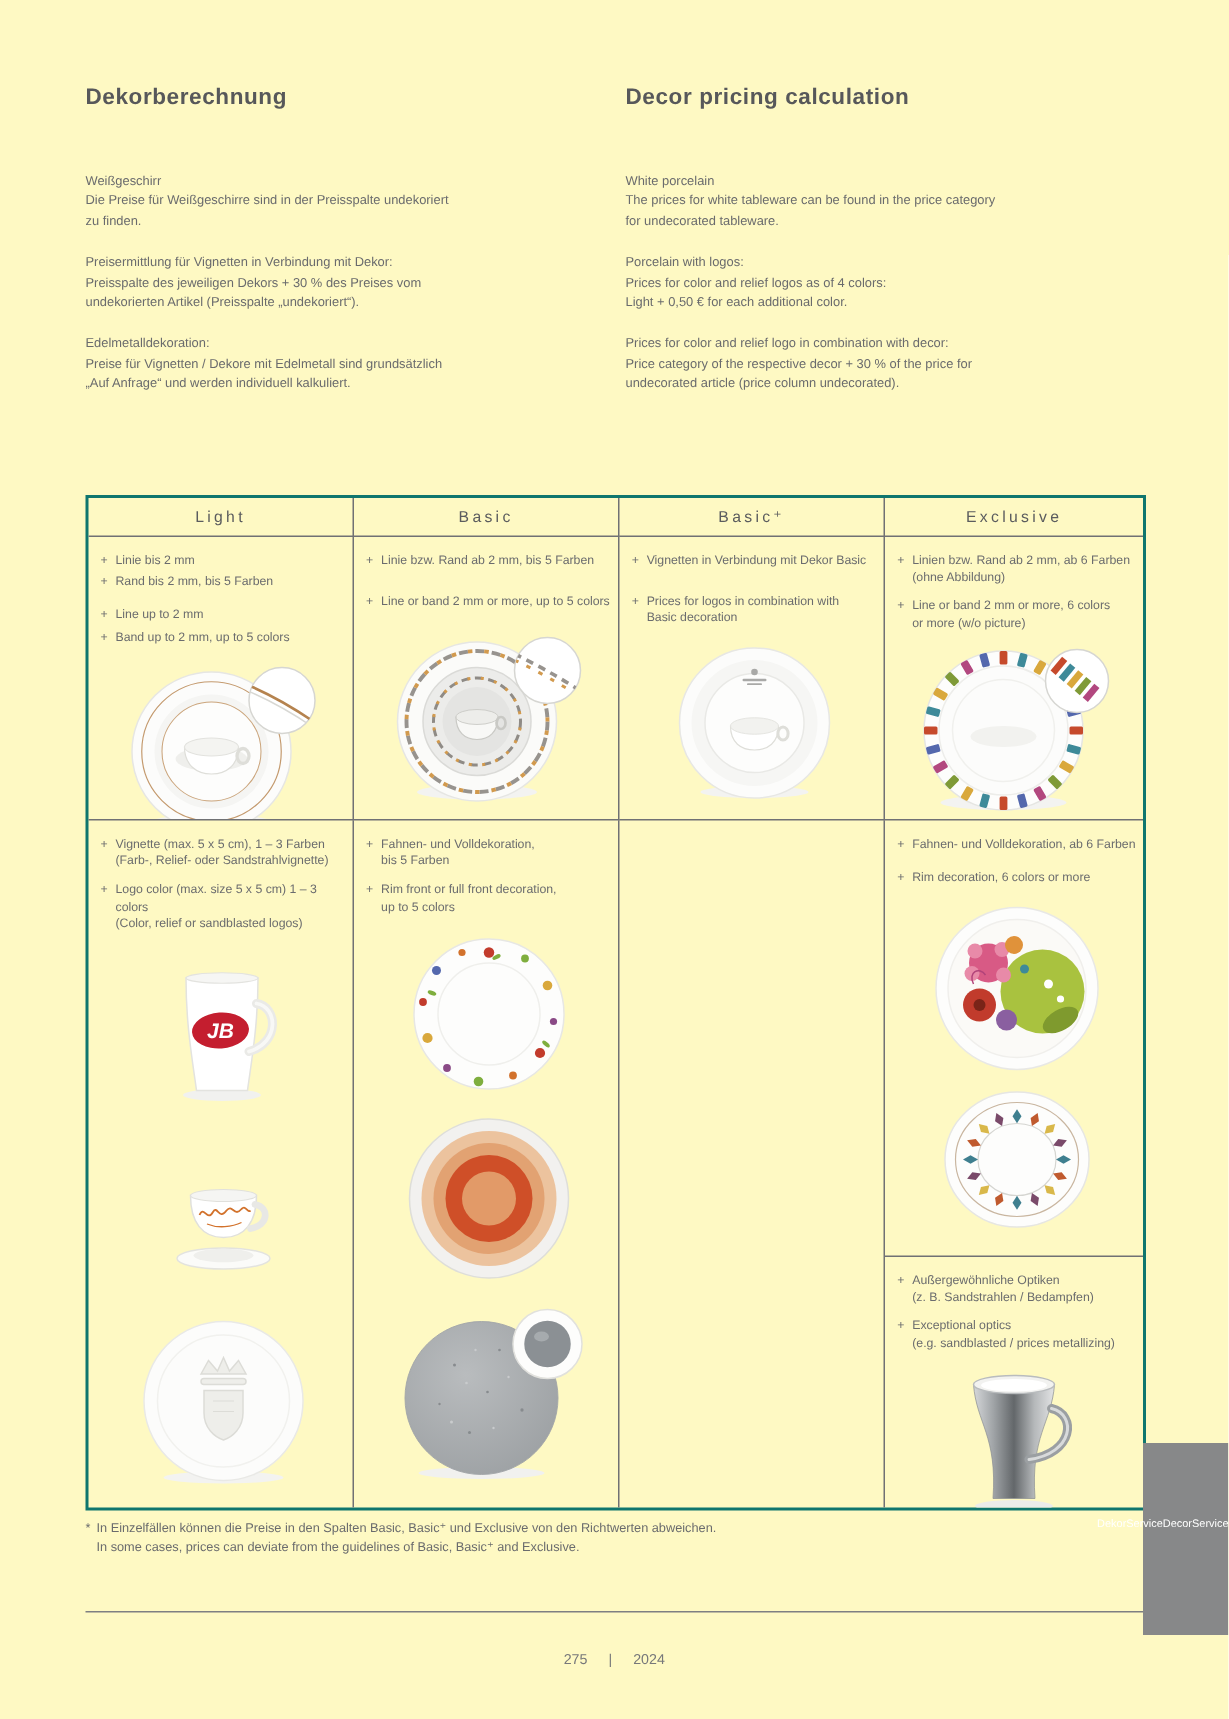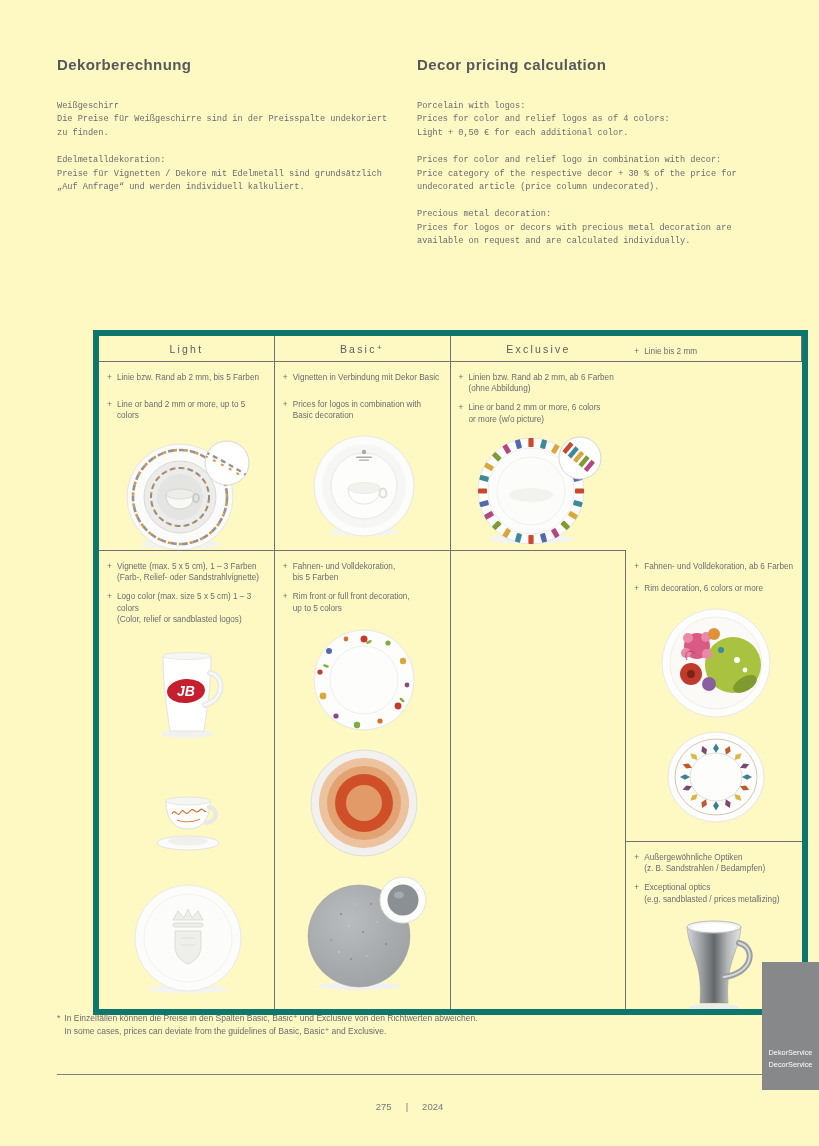--- a/index.html
+++ b/index.html
@@ -1,26 +1,26 @@
 <!DOCTYPE html>
 <html><head>
 <meta charset="utf-8">
 <style>
   html,body{margin:0;padding:0;background:#ffffff;}
   .page{position:relative;width:819px;height:1146px;background:#fef9c3;overflow:hidden;
         font-family:"Liberation Sans","DejaVu Sans",sans-serif;color:#636466;}
   .h1{position:absolute;top:56px;font-size:15px;font-weight:bold;letter-spacing:.4px;color:#57585a;}
   .h1.de{left:57px;} .h1.en{left:417px;}
-  .intro{position:absolute;top:100px;width:345px;font-size:8.6px;line-height:13.4px;color:#6a6b6d;font-family:Liberation Mono, monospace;}
+  .intro{position:absolute;top:114px;width:345px;font-size:8.6px;line-height:13.4px;color:#6a6b6d;}
   .intro.de{left:57px;} .intro.en{left:417px;}
   .intro p{margin:0 0 14px 0;white-space:pre-line;}
   
   .ptable{position:absolute;left:57px;top:330px;width:703px;display:grid;
-          grid-template-columns:repeat(4,1fr);grid-template-rows:26px 189px 291px 167px;
-          border:6px solid #0f766e;box-sizing:content-box;margin-left:36px;}
+          grid-template-columns:repeat(3,1fr);grid-template-rows:26px 189px 291px 167px;
+          border:2px solid #0f766e;box-sizing:content-box;}
   .hcell{display:flex;align-items:center;justify-content:center;border-bottom:1px solid #707174;
          border-right:1px solid #707174;font-size:10.5px;letter-spacing:2.2px;color:#5b5c5e;}
   .hcell.last{border-right:none;}
   .cell{border-right:1px solid #707174;padding:7px 5px 0 8px;overflow:hidden;box-sizing:border-box;}
   .cell.last{border-right:none;}
   .cell.rb{border-bottom:1px solid #707174;}
   .span2{grid-row:3/5;}
   .bullet{display:flex;gap:5px;font-size:8.2px;line-height:11.2px;margin-top:3px;color:#6b6c6e;}
   .bullet .bm{flex:0 0 5px;}
   .bullet .bt{white-space:pre-line;}
@@ -29,55 +29,59 @@
   
   .footnote{position:absolute;left:57px;top:1012px;display:flex;gap:4px;font-size:8.5px;
             line-height:13px;color:#6a6b6d;}
   .footnote .ft{white-space:pre-line;}
   .rule{position:absolute;left:57px;top:1074px;width:705px;height:1px;background:#7e7f82;}
   .colophon{position:absolute;right:57px;top:1080px;text-align:right;font-size:8.5px;
             line-height:13px;color:#6a6b6d;white-space:pre-line;}
   .pagenum{position:absolute;left:57px;top:1101px;width:705px;display:flex;justify-content:center;
            gap:14px;font-size:9.5px;color:#77787a;}
   .sidetab{position:absolute;left:762px;top:962px;width:57px;height:128px;background:#878889;
-           display:flex;flex-direction:column;justify-content:flex-end;align-items:center;
+           display:flex;flex-direction:row;justify-content:flex-end;align-items:center;
            padding-bottom:20px;box-sizing:border-box;font-size:7.3px;line-height:11.5px;color:#ffffff;}
 </style>
 </head>
 <body>
 
 <div class="page">
 
   <div class="h1 de">Dekorberechnung</div>
   <div class="h1 en">Decor pricing calculation</div>
 
   <div class="intro de">
     <p>Weißgeschirr
 Die Preise für Weißgeschirre sind in der Preisspalte undekoriert
 zu finden.</p>
+    <p>Preisermittlung für Vignetten in Verbindung mit Dekor:
+Preisspalte des jeweiligen Dekors + 30 % des Preises vom
+undekorierten Artikel (Preisspalte „undekoriert“).</p>
     <p>Edelmetalldekoration:
 Preise für Vignetten / Dekore mit Edelmetall sind grundsätzlich
 „Auf Anfrage“ und werden individuell kalkuliert.</p>
   </div>
 
   <div class="intro en">
+    <p>White porcelain
+The prices for white tableware can be found in the price category
+for undecorated tableware.</p>
     <p>Porcelain with logos:
 Prices for color and relief logos as of 4 colors:
 Light + 0,50 € for each additional color.</p>
     <p>Prices for color and relief logo in combination with decor:
 Price category of the respective decor + 30 % of the price for
 undecorated article (price column undecorated).</p>
-    <p>Precious metal decoration:
-Prices for logos or decors with precious metal decoration are
-available on request and are calculated individually.</p>
   </div>
 
   <div class="ptable">
 
     <div class="hcell">Light</div>
+    <div class="hcell">Basic</div>
     <div class="hcell">Basic⁺</div>
     <div class="hcell last">Exclusive</div>
 
     <div class="cell rb">
       <div class="bullet">
           <span class="bm">+</span>
           <span class="bt">Linie bis 2 mm</span>
         </div>
       <div class="bullet">
           <span class="bm">+</span>

